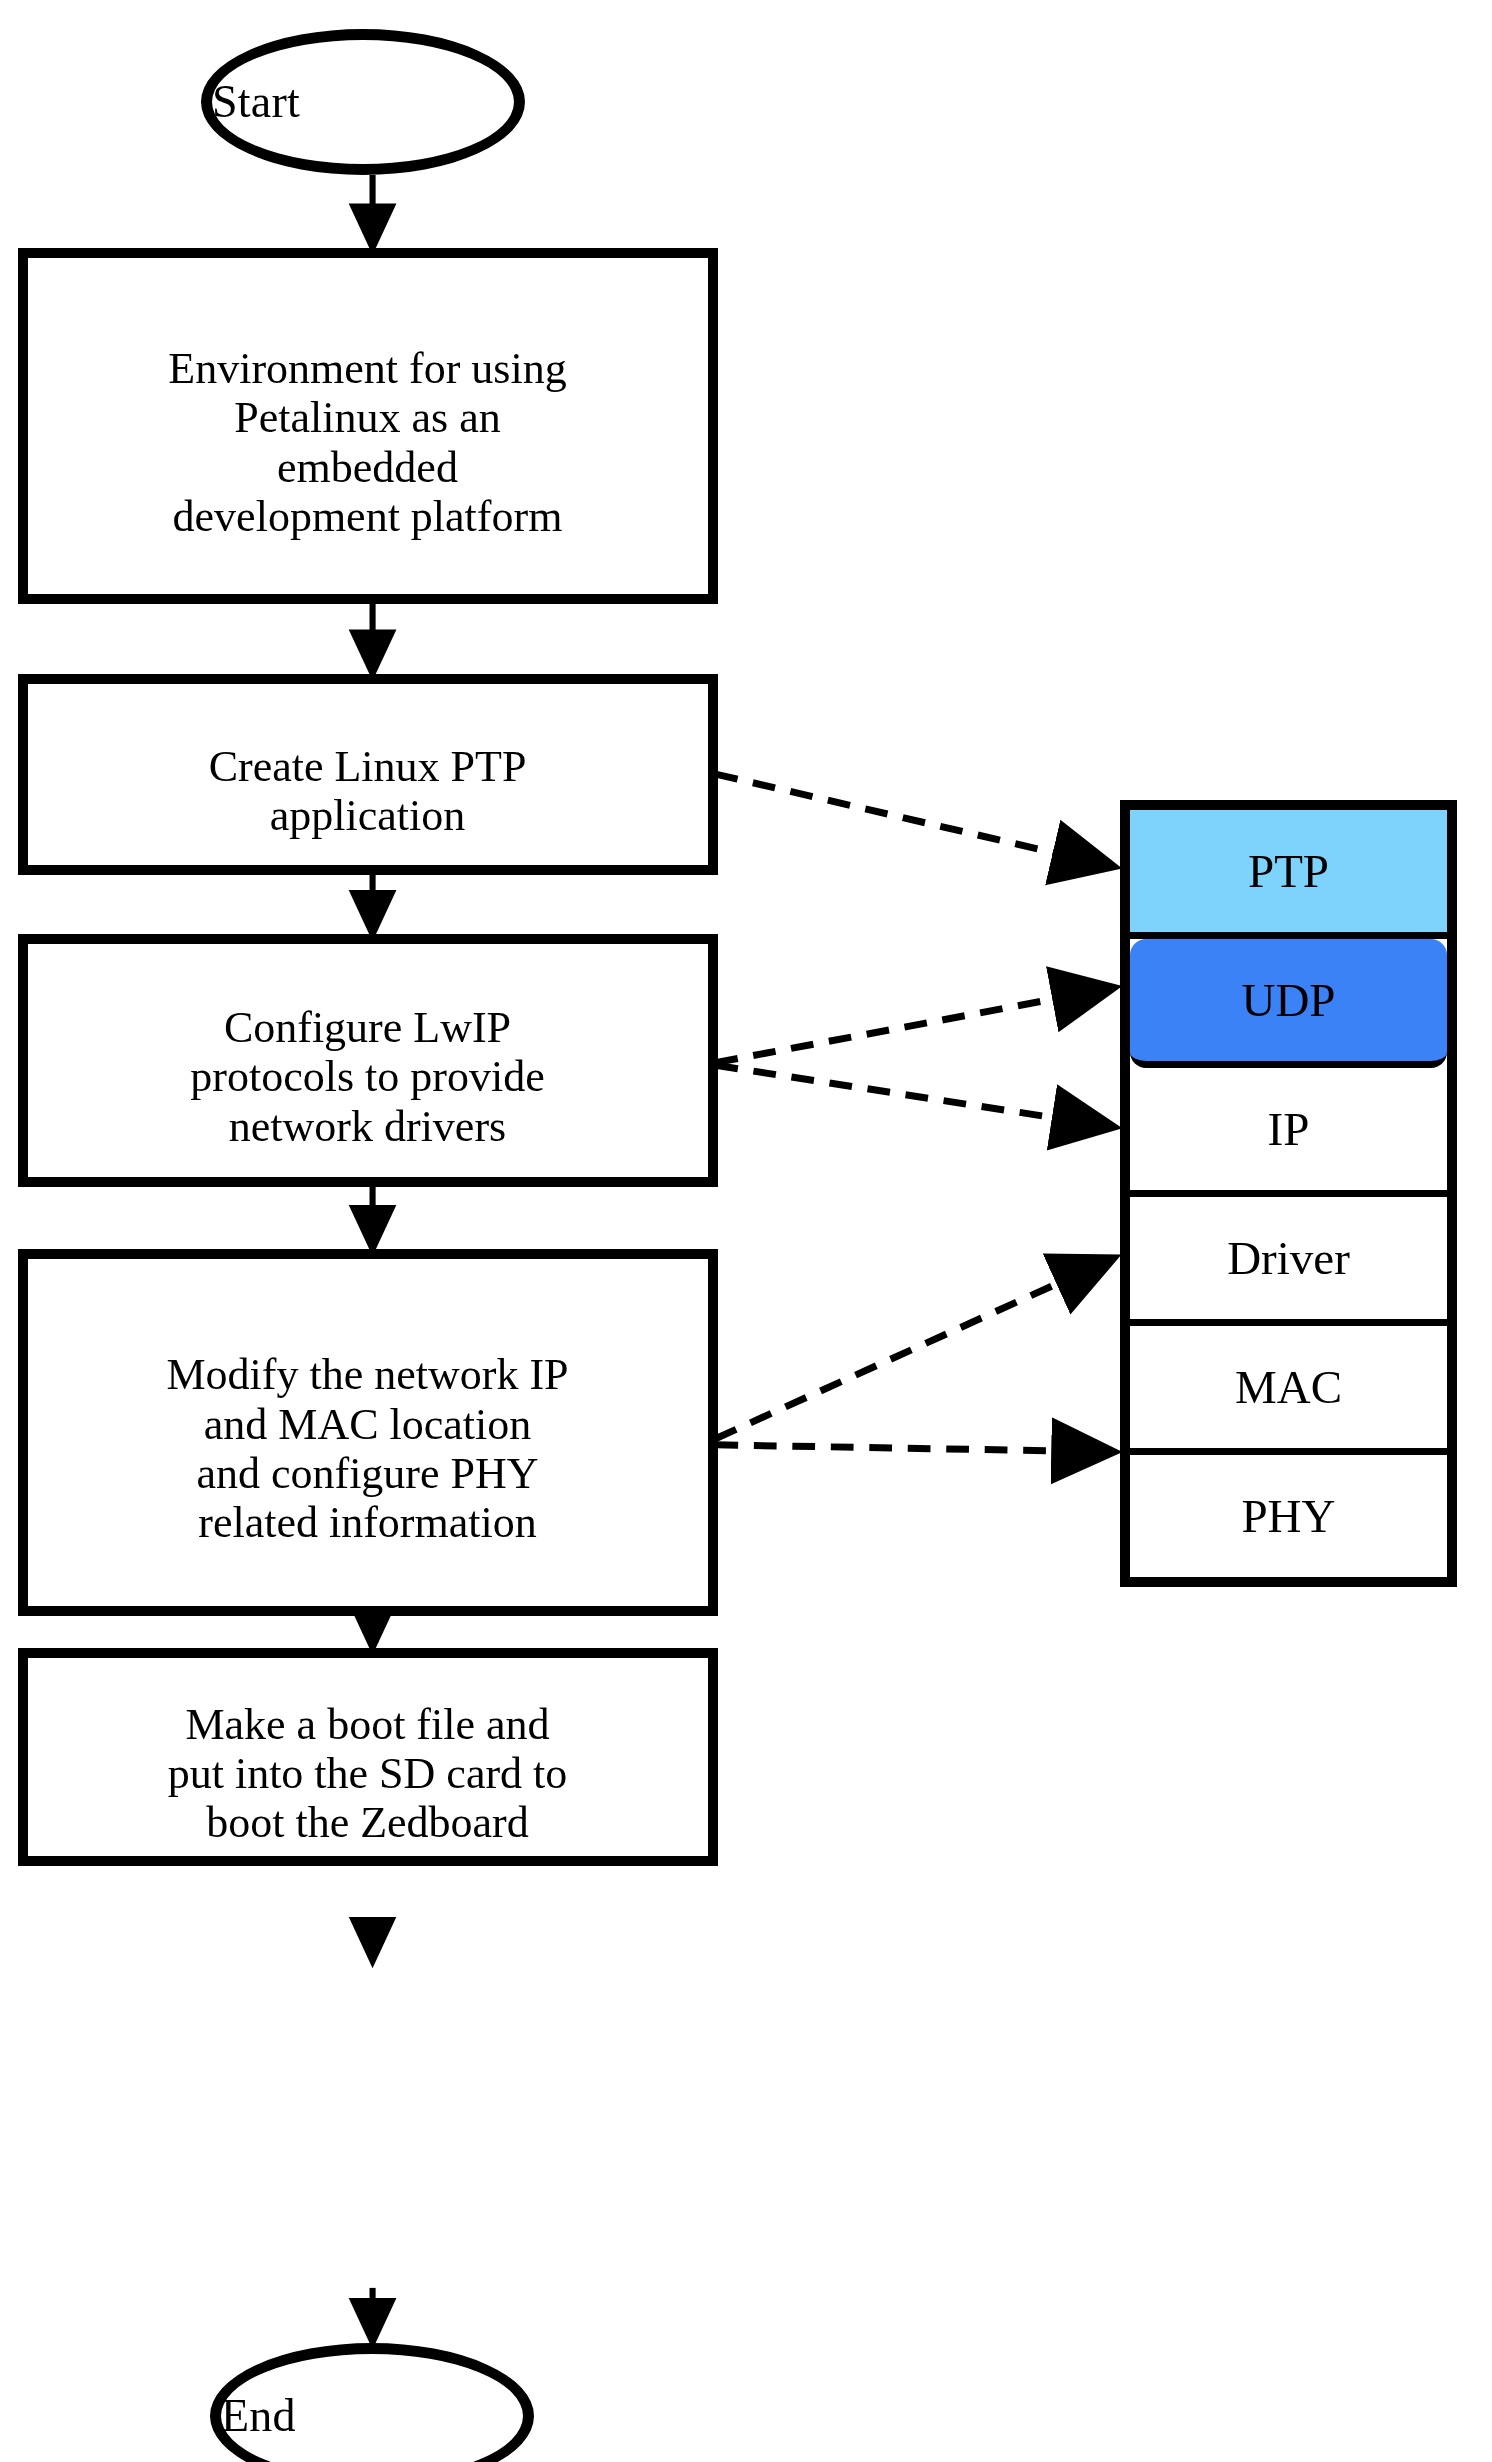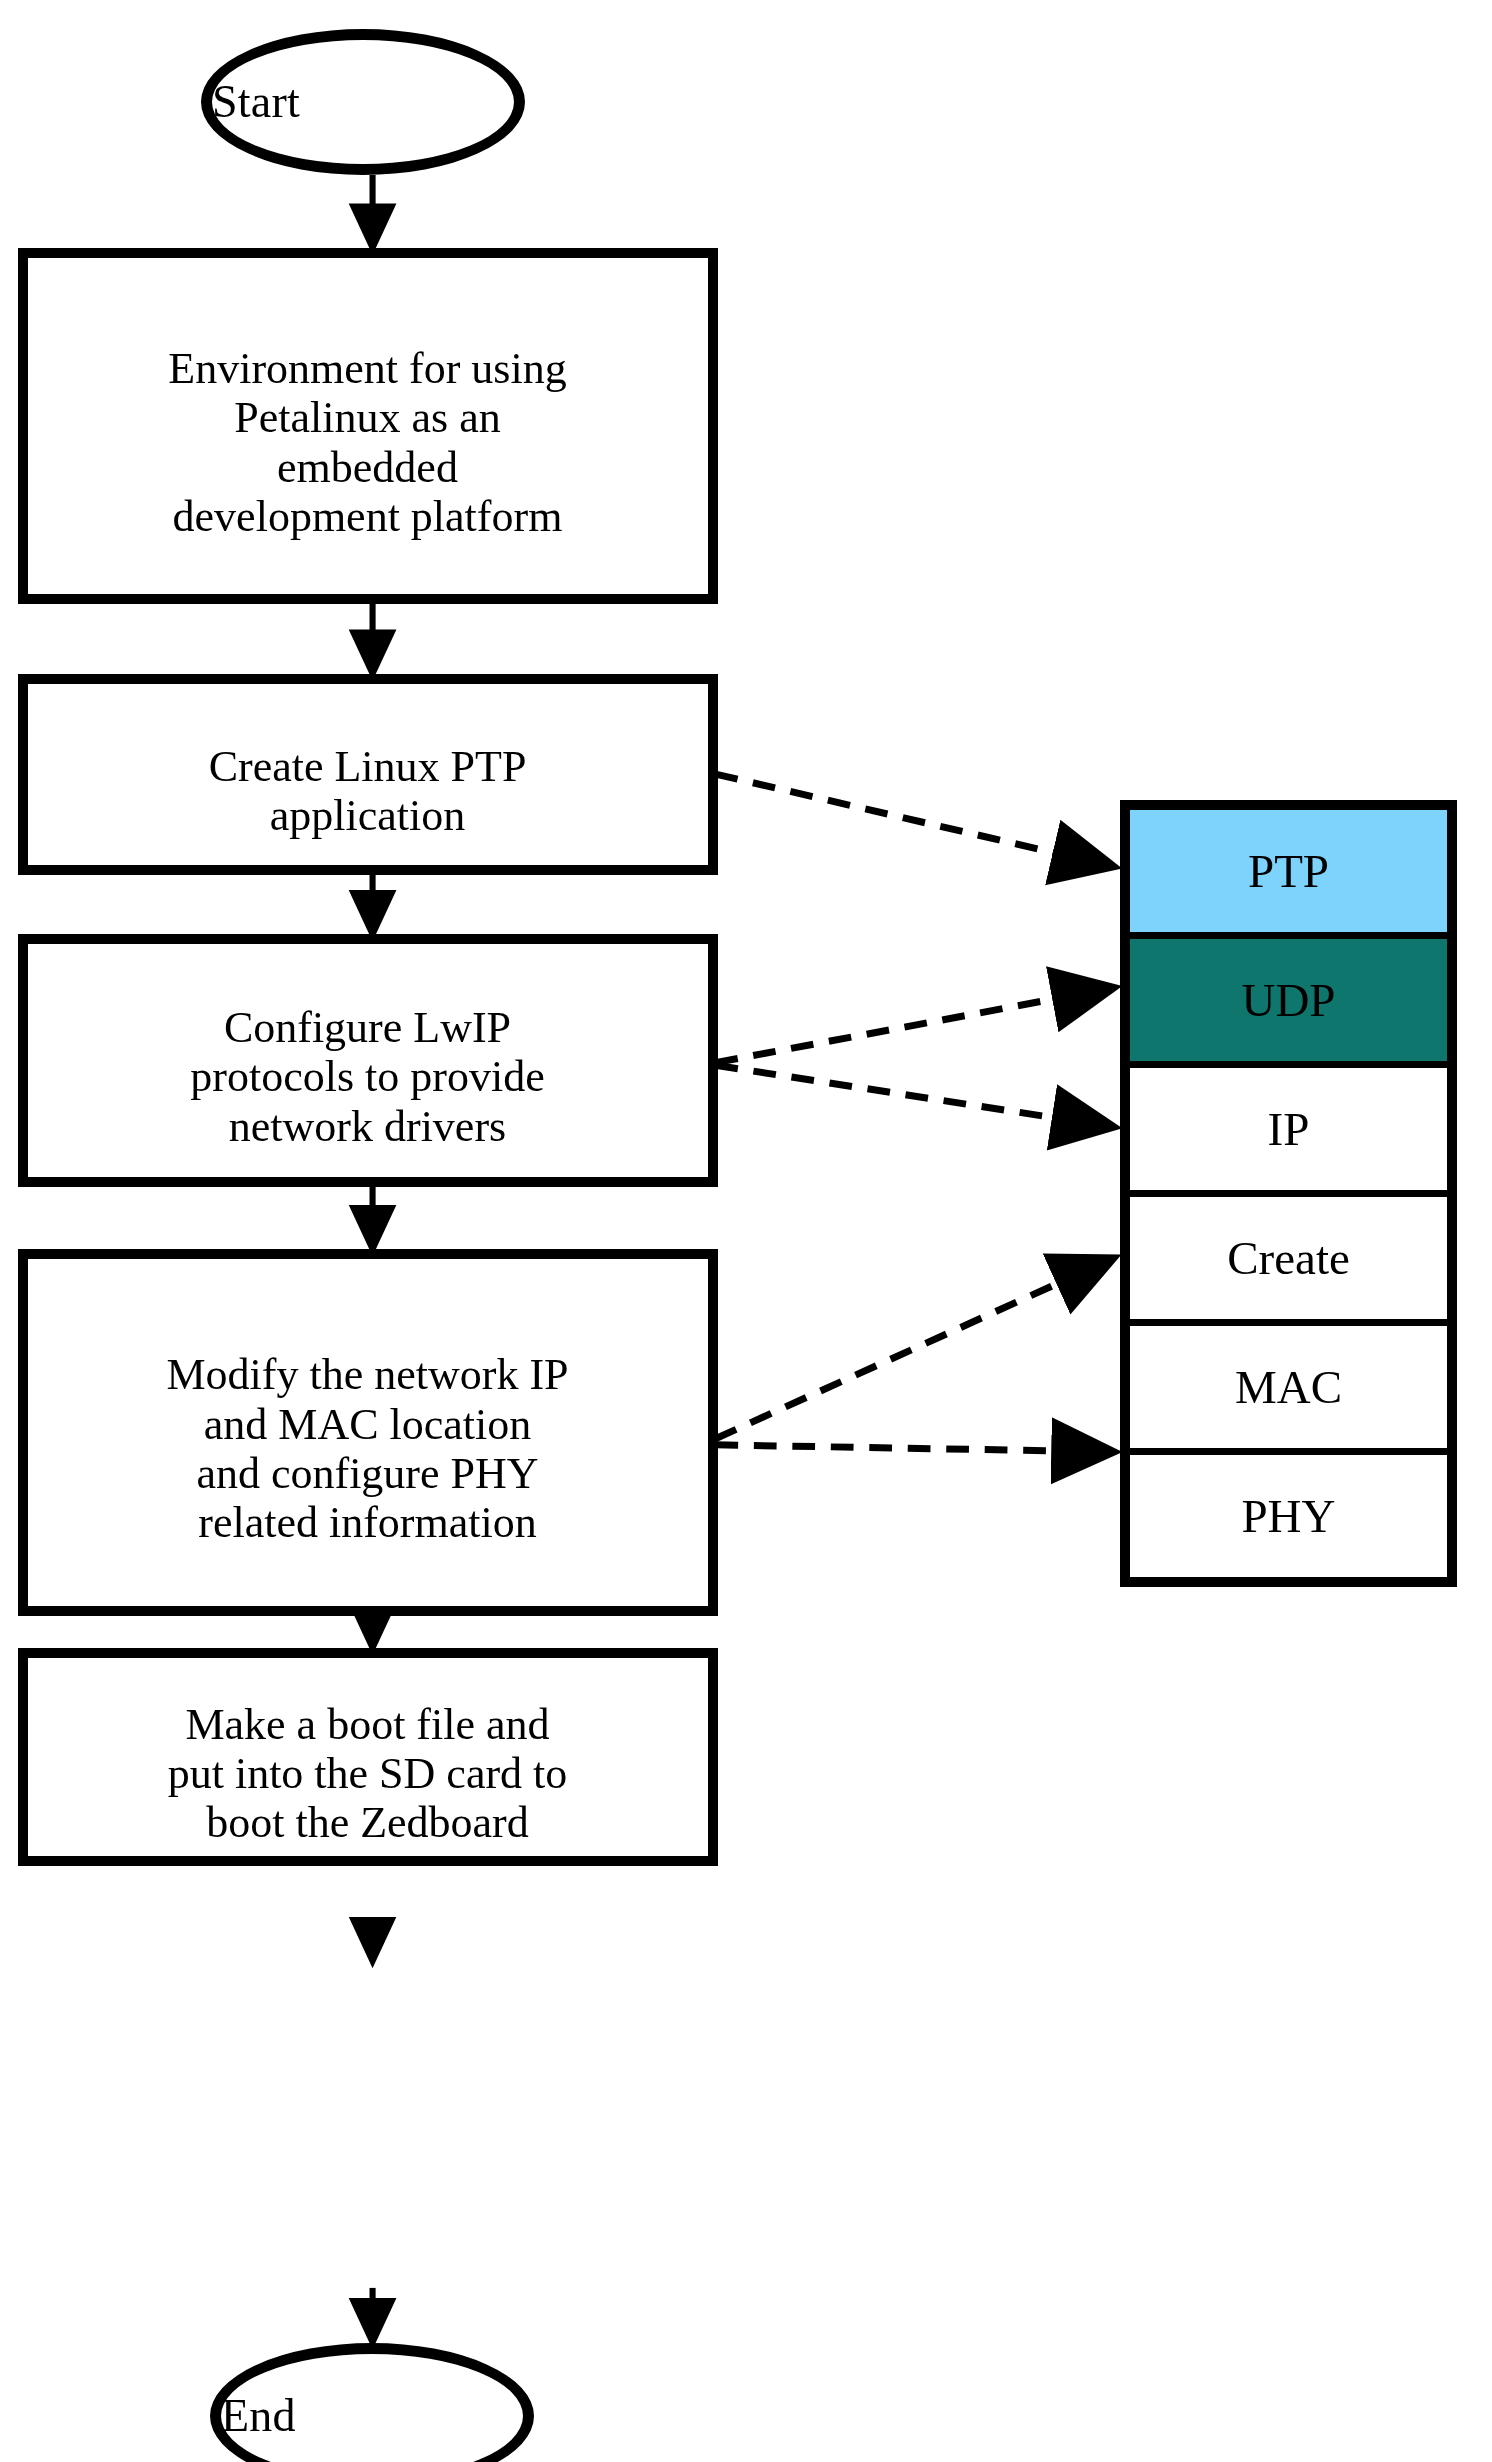--- a/index.html
+++ b/index.html
@@ -163,28 +163,28 @@
 
 
   <div class="oval" style="left:210px; top:2343px; width:324px; height:146px;">
     <span class="lbl">End</span>
   </div>
 
   <div id="stack" style="left:1120px; top:800px; width:337px; height:787px;">
     <div class="stack-cell" style="background: #7dd3fc;">
       <span class="lbl">PTP</span>
     </div>
-    <div class="stack-cell" style="background: #0f766e;">
+    <div class="stack-cell" style="background: #3b82f6; border-radius: 16px;">
       <span class="lbl">UDP</span>
     </div>
     <div class="stack-cell" style="background: rgb(255, 255, 255); align-items: center;">
       <span class="lbl">IP</span>
     </div>
     <div class="stack-cell" style="background: rgb(255, 255, 255);">
-      <span class="lbl">Create</span>
+      <span class="lbl">Driver</span>
     </div>
     <div class="stack-cell" style="background: rgb(255, 255, 255);">
       <span class="lbl">MAC</span>
     </div>
     <div class="stack-cell" style="background: rgb(255, 255, 255);">
       <span class="lbl">PHY</span>
     </div>
   </div>
 
 </div>

